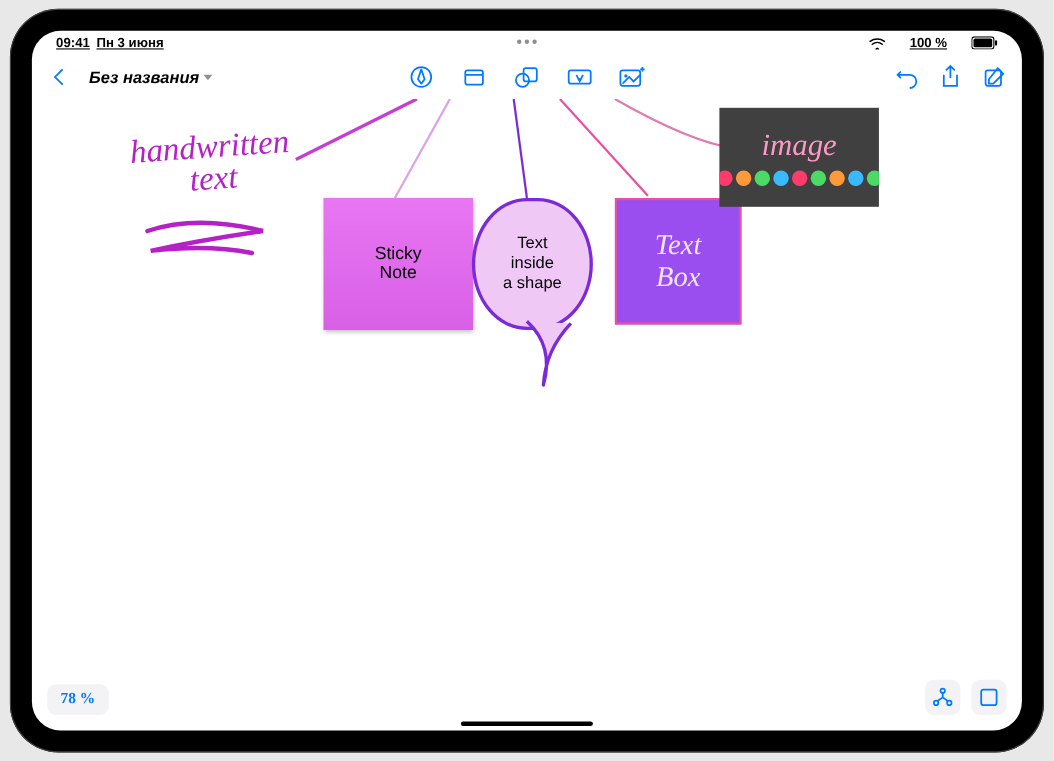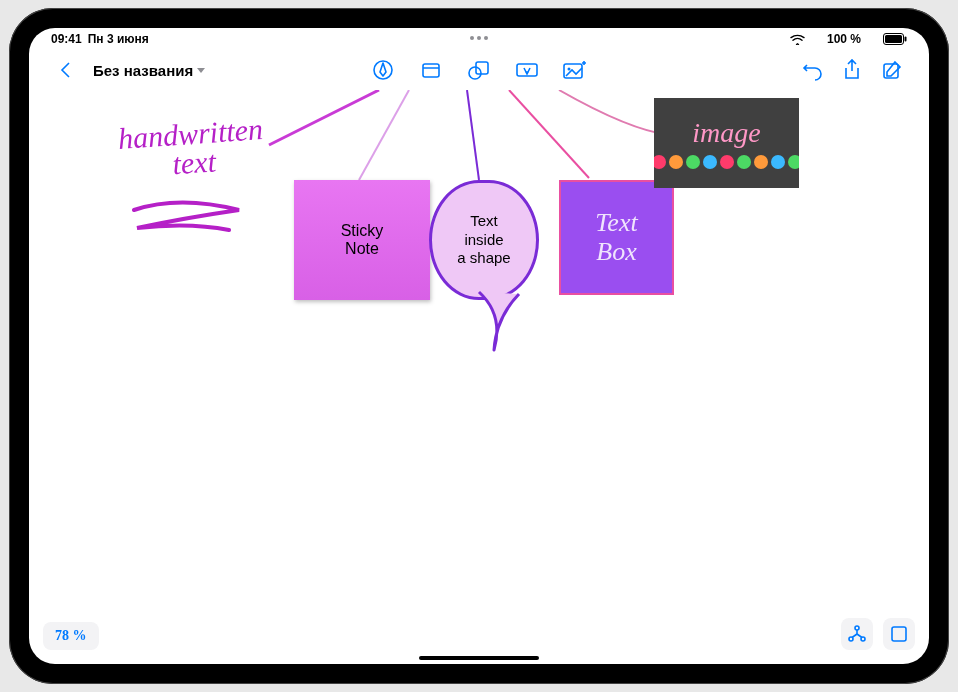--- a/index.html
+++ b/index.html
@@ -41,40 +41,42 @@
   
   .status-bar {
     height: 22px;
     display: flex;
     align-items: center;
     justify-content: space-between;
     padding: 0 22px;
     font-size: 12px;
     font-weight: 600;
     color: #000;
+    text-decoration: underline;
   }
   .status-left { display:flex; gap:6px; align-items:center;}
   .status-right { display:flex; gap:22px; align-items:center;}
   .multitask {
     position:absolute;
     left:50%; top:8px;
     transform:translateX(-50%);
     display:flex; gap:3px;
   }
   .multitask span{
     width:4px;height:4px;border-radius:50%;background:#8e8e93;
   }
   
   .toolbar {
     height: 40px;
     display:flex;
     align-items:center;
     justify-content:space-between;
-    padding: 0 24px;
+    padding: 0 12px;
     position:relative;
+    font-style:italic;
   }
   .tb-left, .tb-center, .tb-right {
     display:flex; align-items:center; gap:14px;
   }
   .tb-center {
     position:absolute;
     left:50%;
     transform:translateX(-50%);
     gap:22px;
   }

